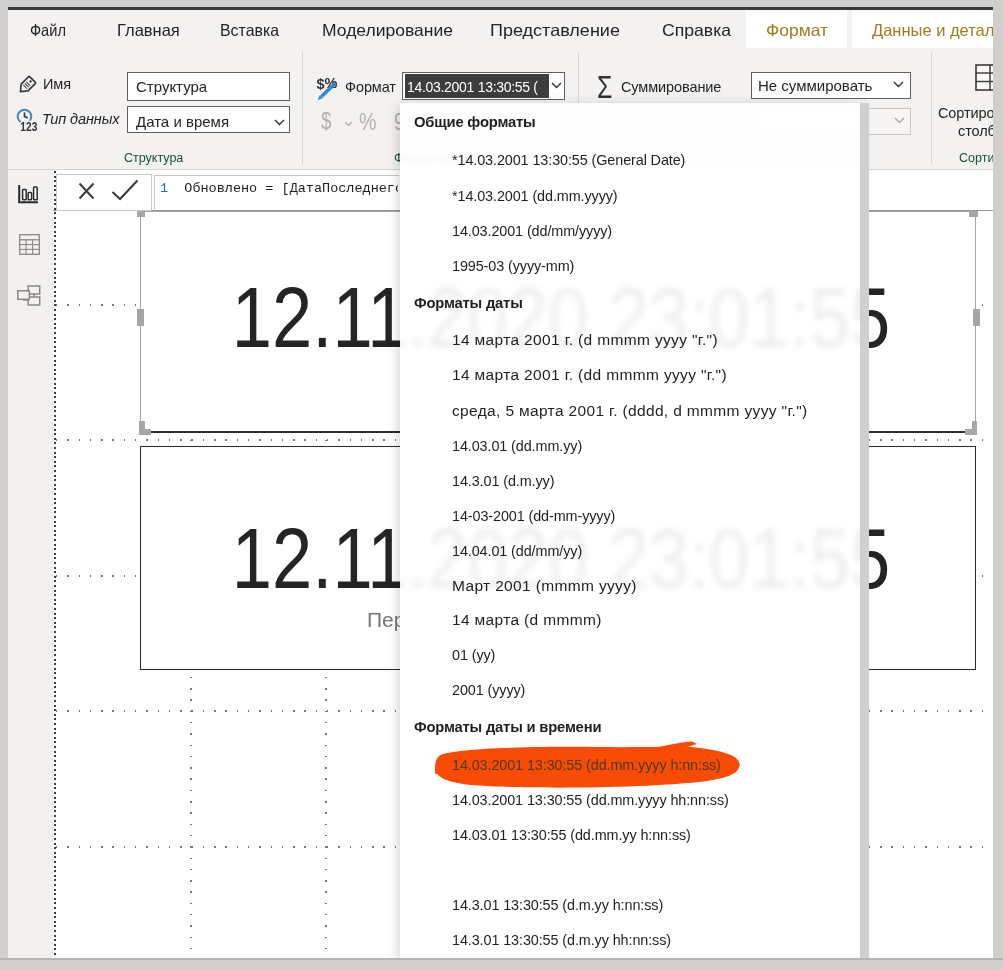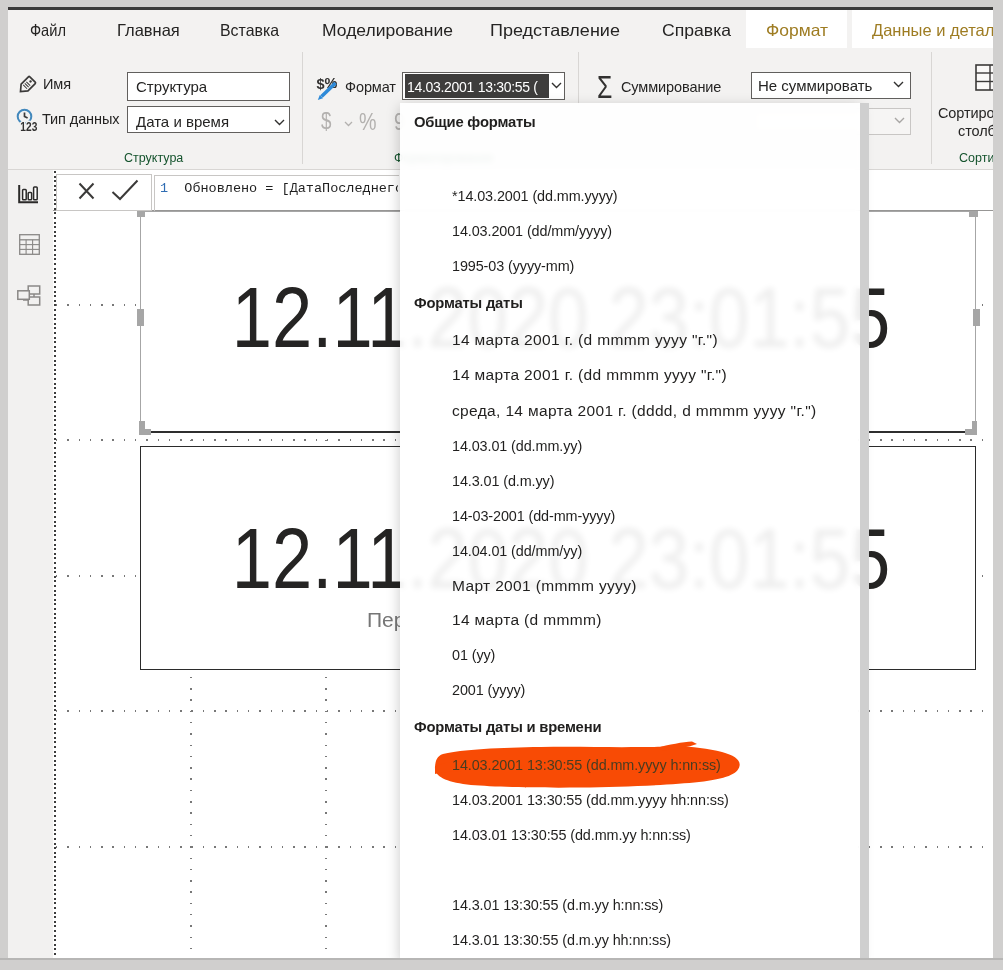--- a/index.html
+++ b/index.html
@@ -72,21 +72,21 @@
 </svg>
 <div class="t lbl" style="left:43px;top:76px;">Имя</div>
 <div class="box" style="left:127px;top:71.5px;width:163px;height:29.5px"></div>
 <div class="t" style="left:136px;top:78px;font-size:15px">Структура</div>
 
 <svg class="a" style="left:14px;top:107px" width="28" height="26" viewBox="0 0 28 26">
   <circle cx="10.5" cy="9.5" r="6.8" fill="none" stroke="#4288bc" stroke-width="2"></circle>
   <path d="M10.5 5.6 L10.5 9.5 L13.6 11.1" fill="none" stroke="#3b3a39" stroke-width="1.7"></path>
   <text x="6.3" y="23.5" font-family="Liberation Sans" font-size="12.5" font-weight="bold" fill="#323130" textLength="17" lengthAdjust="spacingAndGlyphs" stroke="#f3f2f1" stroke-width="3" paint-order="stroke">123</text>
 </svg>
-<div class="t lbl" style="left:42px;top:111px;">Тип данных</div>
+<div class="t lbl" style="left:42px;top:111px;font-style:italic;">Тип данных</div>
 <div class="box" style="left:127px;top:106px;width:163px;height:26.5px"></div>
 <div class="t" style="left:136px;top:113px;font-size:15px">Дата и время</div>
 <svg class="chev" style="left:274px;top:119px" width="11" height="7" viewBox="0 0 11 7">
     <path d="M1 1 L5.5 5.5 L10 1" fill="none" stroke="#323130" stroke-width="1.4"></path>
   </svg>
 <div class="t grp" style="left:124px;top:151px;">Структура</div>
 <div class="vdiv" style="left:302px;top:52px;height:112px"></div>
 
 <svg class="a" style="left:316px;top:72px" width="26" height="28" viewBox="0 0 26 28">
   <text x="0.5" y="17" font-size="14.5" font-weight="bold" font-family="Liberation Sans" fill="#323130">$</text>
@@ -190,27 +190,28 @@
 <div class="a" style="left:140px;top:446px;width:260px;height:1.4px;background:#2b2b2b"></div>
 <div class="a" style="left:869px;top:446px;width:107px;height:1.4px;background:#2b2b2b"></div>
 <div class="a" style="left:140px;top:668.6px;width:260px;height:1.4px;background:#2b2b2b"></div>
 <div class="a" style="left:869px;top:668.6px;width:107px;height:1.4px;background:#2b2b2b"></div>
 <div class="a" style="left:143px;top:510px;width:836px;height:96px;line-height:96px;text-align:center;font-size:86px;color:#252423;transform:scaleX(0.841);transform-origin:50% 50%">12.11.2020 23:01:55</div>
 <div class="a" style="left:367px;top:608px;width:33px;height:28px;overflow:hidden"><span style="font-size:21px;color:#767676;white-space:nowrap">Период последнего обновления</span></div>
 
 <div class="a" style="left:400px;top:103px;width:460px;height:856px;background:rgba(255,255,255,0.92);backdrop-filter:blur(3px);box-shadow:0 4px 13px rgba(0,0,0,0.22)"></div>
 <div class="a" style="left:400px;top:103px;width:460px;height:856px;">
   <div class="mh" style="left:14px;top:9px">Общие форматы</div>
+  <div class="mi" style="left:52px;top:47px">*14.03.2001 13:30:55 (General Date)</div>
   <div class="mi" style="left:52px;top:83px">*14.03.2001 (dd.mm.yyyy)</div>
   <div class="mi" style="left:52px;top:118px">14.03.2001 (dd/mm/yyyy)</div>
   <div class="mi" style="left:52px;top:153px">1995-03 (yyyy-mm)</div>
   <div class="mh" style="left:14px;top:190px">Форматы даты</div>
   <div class="mi mc" style="left:52px;top:227px">14 марта 2001 г. (d mmmm yyyy "г.")</div>
   <div class="mi mc" style="left:52px;top:262px">14 марта 2001 г. (dd mmmm yyyy "г.")</div>
-  <div class="mi mc" style="left:52px;top:298px">среда, 14 марта 2001 г. (dddd, d mmmm yyyy "г.")</div>
+  <div class="mi mc" style="left:52px;top:298px">среда, 5 марта 2001 г. (dddd, d mmmm yyyy "г.")</div>
   <div class="mi" style="left:52px;top:333px">14.03.01 (dd.mm.yy)</div>
   <div class="mi" style="left:52px;top:368px">14.3.01 (d.m.yy)</div>
   <div class="mi" style="left:52px;top:403px">14-03-2001 (dd-mm-yyyy)</div>
   <div class="mi" style="left:52px;top:438px">14.04.01 (dd/mm/yy)</div>
   <div class="mi mc" style="left:52px;top:473px">Март 2001 (mmmm yyyy)</div>
   <div class="mi mc" style="left:52px;top:507px">14 марта (d mmmm)</div>
   <div class="mi" style="left:52px;top:542px">01 (yy)</div>
   <div class="mi" style="left:52px;top:577px">2001 (yyyy)</div>
   <div class="mh" style="left:14px;top:614px">Форматы даты и времени</div>
   <svg class="a" style="left:31px;top:638px" width="312" height="50" viewBox="0 0 312 50">

